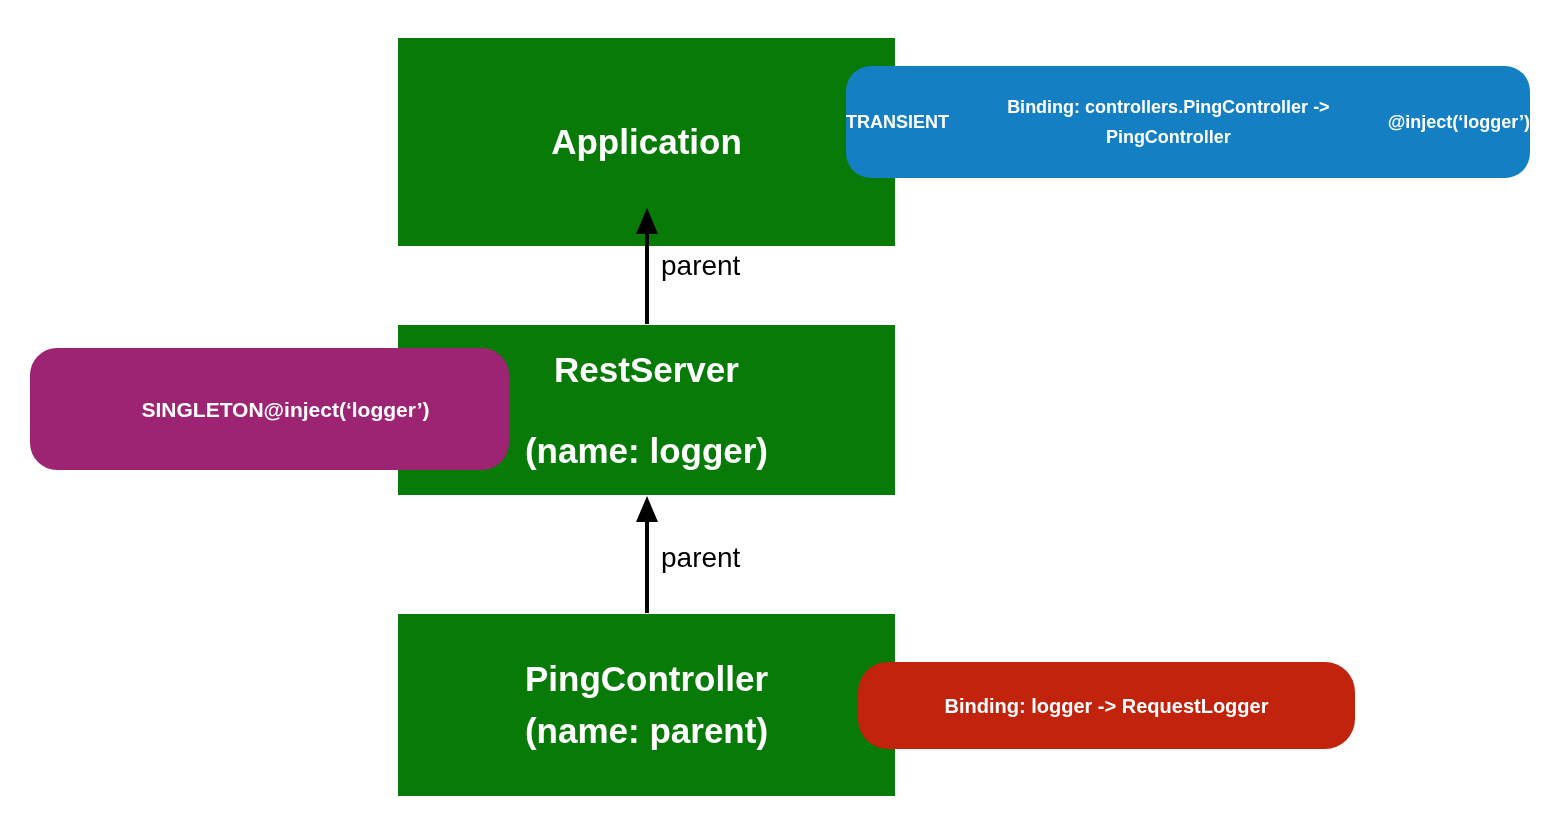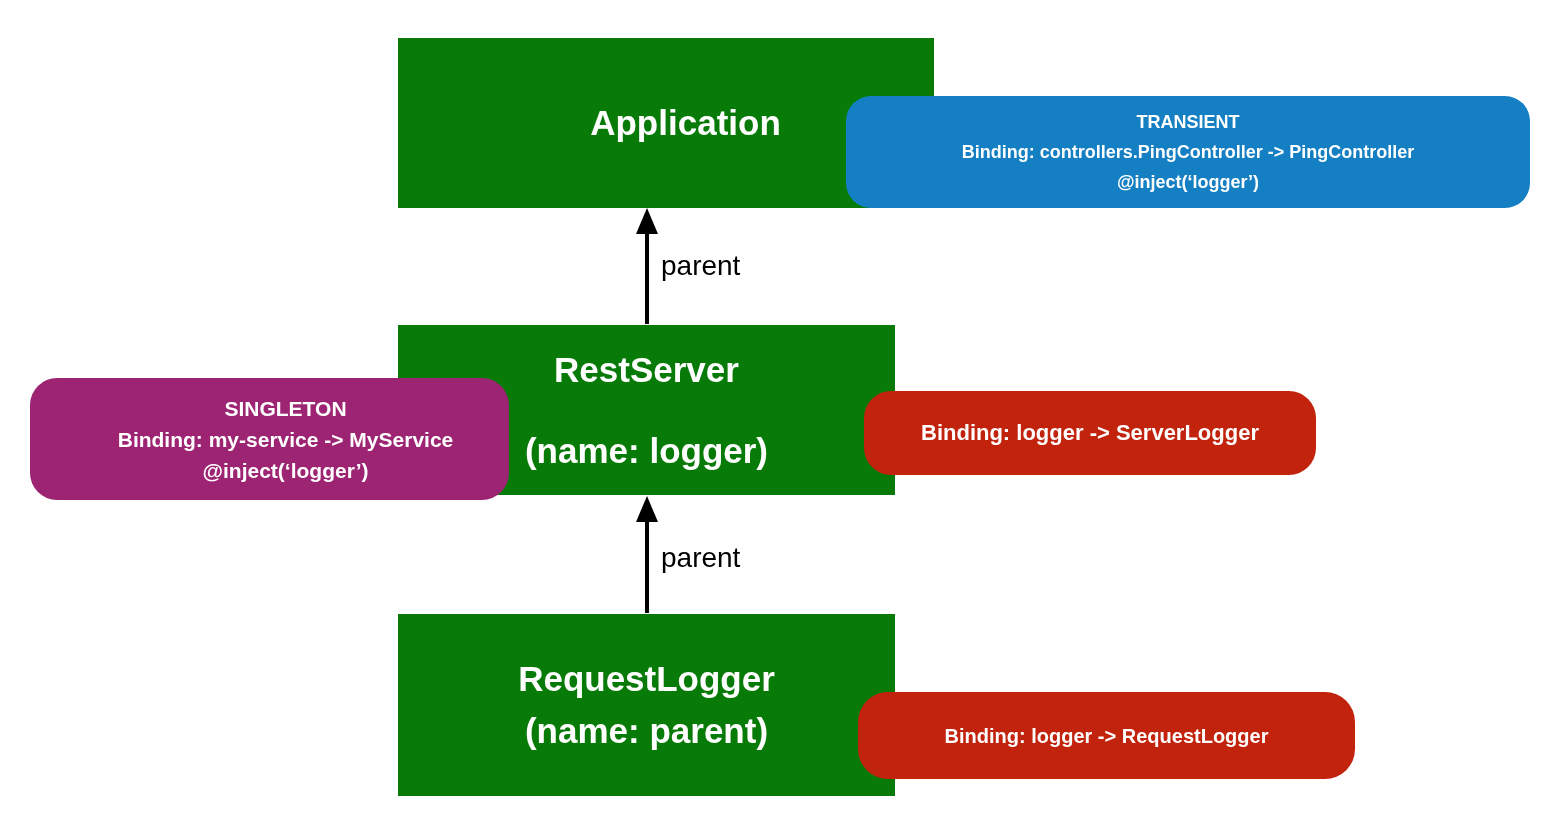--- a/index.html
+++ b/index.html
@@ -20,36 +20,34 @@
     color: #ffffff;
     font-weight: bold;
     font-size: 35px;
     line-height: 52px;
     text-align: center;
     display: flex;
     flex-direction: column;
     align-items: center;
     justify-content: center;
   }
-  .ctx-app     { top: 38px;  height: 170px; padding-left: 39px; }
+  .ctx-app     { top: 38px;  height: 208px; }
   .ctx-server  { top: 325px; height: 170px; gap: 29px; }
   .ctx-request { top: 614px; height: 182px; }
 
   
   .badge {
     position: absolute;
     color: #ffffff;
     font-weight: bold;
     text-align: center;
     display: flex;
-    flex-direction: column;
     align-items: center;
     justify-content: center;
     z-index: 5;
-    margin-top: 30px;
   }
   .badge-transient {
     left: 846px; top: 66px; width: 684px; height: 112px;
     background: #157fc4; border-radius: 25px;
     font-size: 18px; line-height: 30px;
   }
   .badge-singleton {
     left: 30px; top: 348px; width: 447px; height: 122px;
     background: #9d2472; border-radius: 27px;
     font-size: 21px; line-height: 31px; padding-left: 32px;
@@ -103,21 +101,21 @@
   <div class="ctx ctx-app">
     <span>Application</span>
   </div>
 
   <div class="ctx ctx-server">
     <span>RestServer</span>
     <span>(name: logger)</span>
   </div>
 
   <div class="ctx ctx-request">
-    <span>RequestLogger</span>
+    <span>PingController</span>
     <span>(name: parent)</span>
   </div>
 
   <div class="arrow-group arrow-1">
     <span class="arrow-head"></span>
     <span class="arrow-line"></span>
   </div>
   <div class="edge-label edge-label-1">parent</div>
 
   <div class="arrow-group arrow-2">
@@ -127,25 +125,21 @@
   <div class="edge-label edge-label-2">parent</div>
 
   <div class="badge badge-transient">
     <span>TRANSIENT</span>
     <span>Binding: controllers.PingController -&gt; PingController</span>
     <span>@inject(‘logger’)</span>
   </div>
 
   <div class="badge badge-singleton">
     <span>SINGLETON</span>
-    <span>Binding: my-service -&gt; MyService</span>
     <span>@inject(‘logger’)</span>
   </div>
 
-  <div class="badge badge-server-logger">
-    <span>Binding: logger -&gt; ServerLogger</span>
-  </div>
 
   <div class="badge badge-request-logger">
     <span>Binding: logger -&gt; RequestLogger</span>
   </div>
 
 </div>
 
 </body></html>

